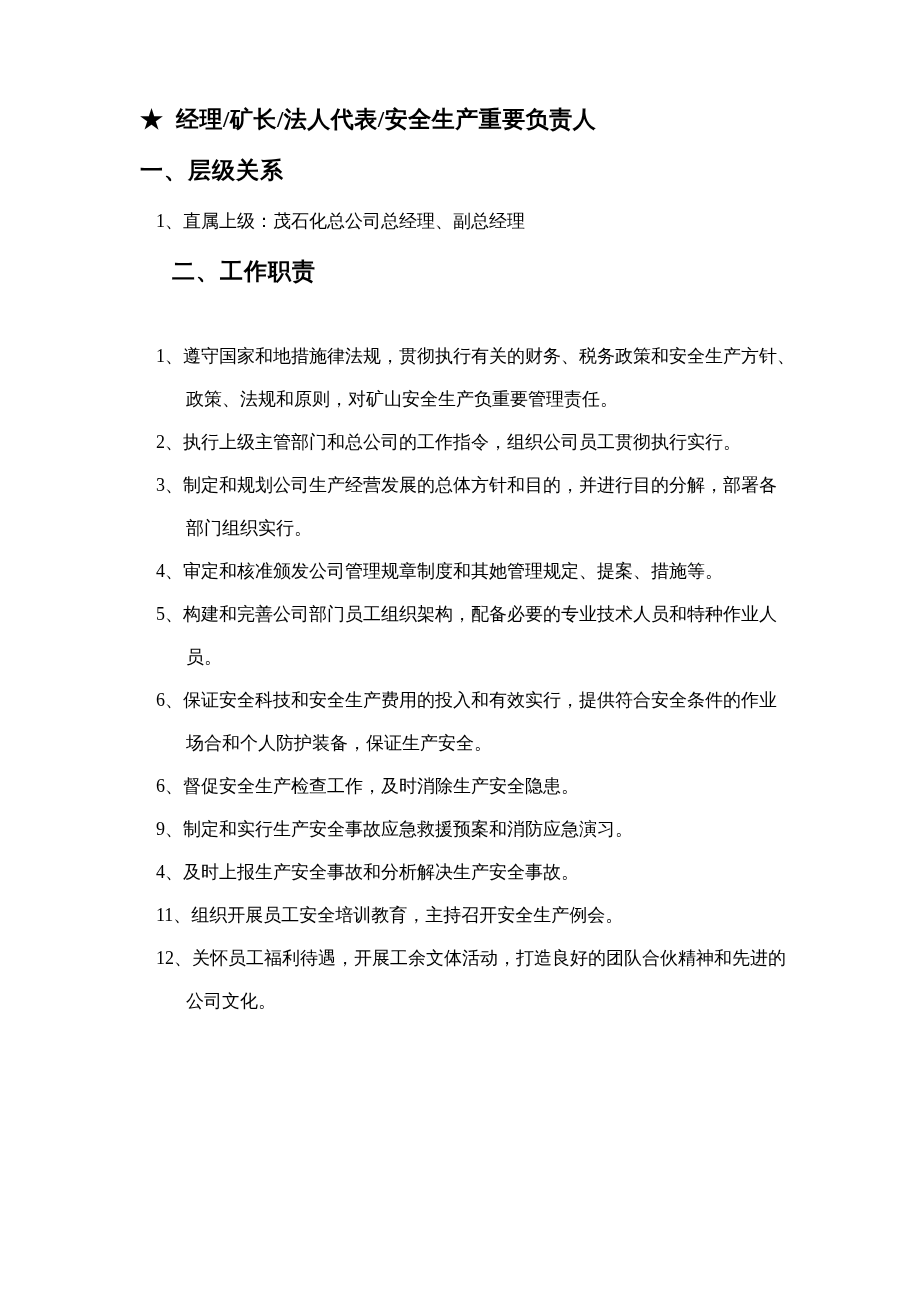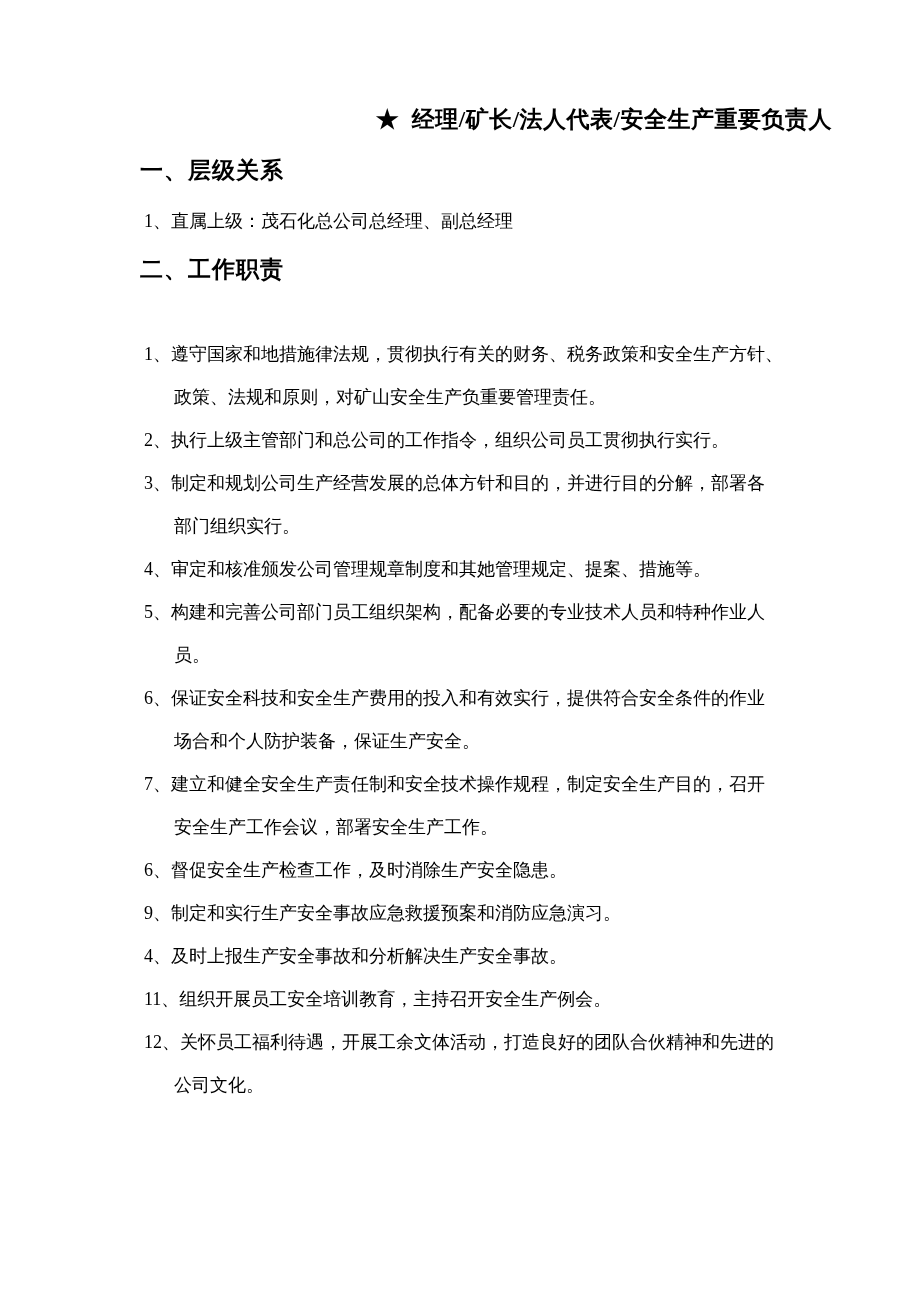--- a/index.html
+++ b/index.html
@@ -18,35 +18,35 @@
     color: #000000;
     overflow: hidden;
   }
   .doc-title {
     font-size: 23px;
     font-weight: bold;
     line-height: 32px;
     margin: 0 0 22px 0;
     white-space: pre;
     letter-spacing: 0.5px;
-    text-align: right;
   }
   .section-heading {
     font-size: 23px;
     font-weight: bold;
     line-height: 26px;
     margin: 14px 0 16px 0;
     white-space: pre;
     letter-spacing: 1px;
   }
   .section-heading.gap-after {
     margin-bottom: 50px;
+    margin-left: 32px;
   }
   .item-list {
-    margin: 4px;
+    margin: 16px;
     padding: 0;
   }
   .doc-item {
     font-size: 18px;
     line-height: 43px;
     white-space: pre;
     padding-left: 30px;
     text-indent: -30px;
     margin: 0;
   }
@@ -75,22 +75,20 @@
       <div class="doc-item">1、遵守国家和地措施律法规，贯彻执行有关的财务、税务政策和安全生产方针、
 政策、法规和原则，对矿山安全生产负重要管理责任。</div>
       <div class="doc-item">2、执行上级主管部门和总公司的工作指令，组织公司员工贯彻执行实行。</div>
       <div class="doc-item">3、制定和规划公司生产经营发展的总体方针和目的，并进行目的分解，部署各
 部门组织实行。</div>
       <div class="doc-item">4、审定和核准颁发公司管理规章制度和其她管理规定、提案、措施等。</div>
       <div class="doc-item">5、构建和完善公司部门员工组织架构，配备必要的专业技术人员和特种作业人
 员。</div>
       <div class="doc-item">6、保证安全科技和安全生产费用的投入和有效实行，提供符合安全条件的作业
 场合和个人防护装备，保证生产安全。</div>
-      <div class="doc-item">7、建立和健全安全生产责任制和安全技术操作规程，制定安全生产目的，召开
-安全生产工作会议，部署安全生产工作。</div>
       <div class="doc-item">6、督促安全生产检查工作，及时消除生产安全隐患。</div>
       <div class="doc-item">9、制定和实行生产安全事故应急救援预案和消防应急演习。</div>
       <div class="doc-item">4、及时上报生产安全事故和分析解决生产安全事故。</div>
       <div class="doc-item">11、组织开展员工安全培训教育，主持召开安全生产例会。</div>
       <div class="doc-item">12、关怀员工福利待遇，开展工余文体活动，打造良好的团队合伙精神和先进的
 公司文化。</div>
     </div>
   </div>
 
 </div>

